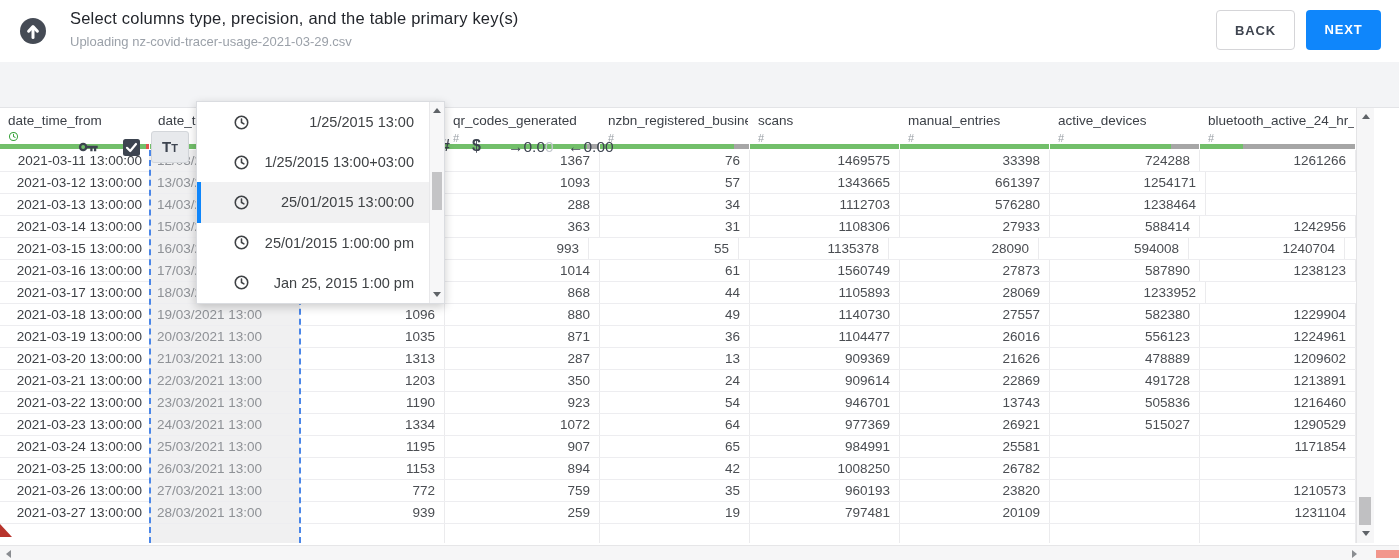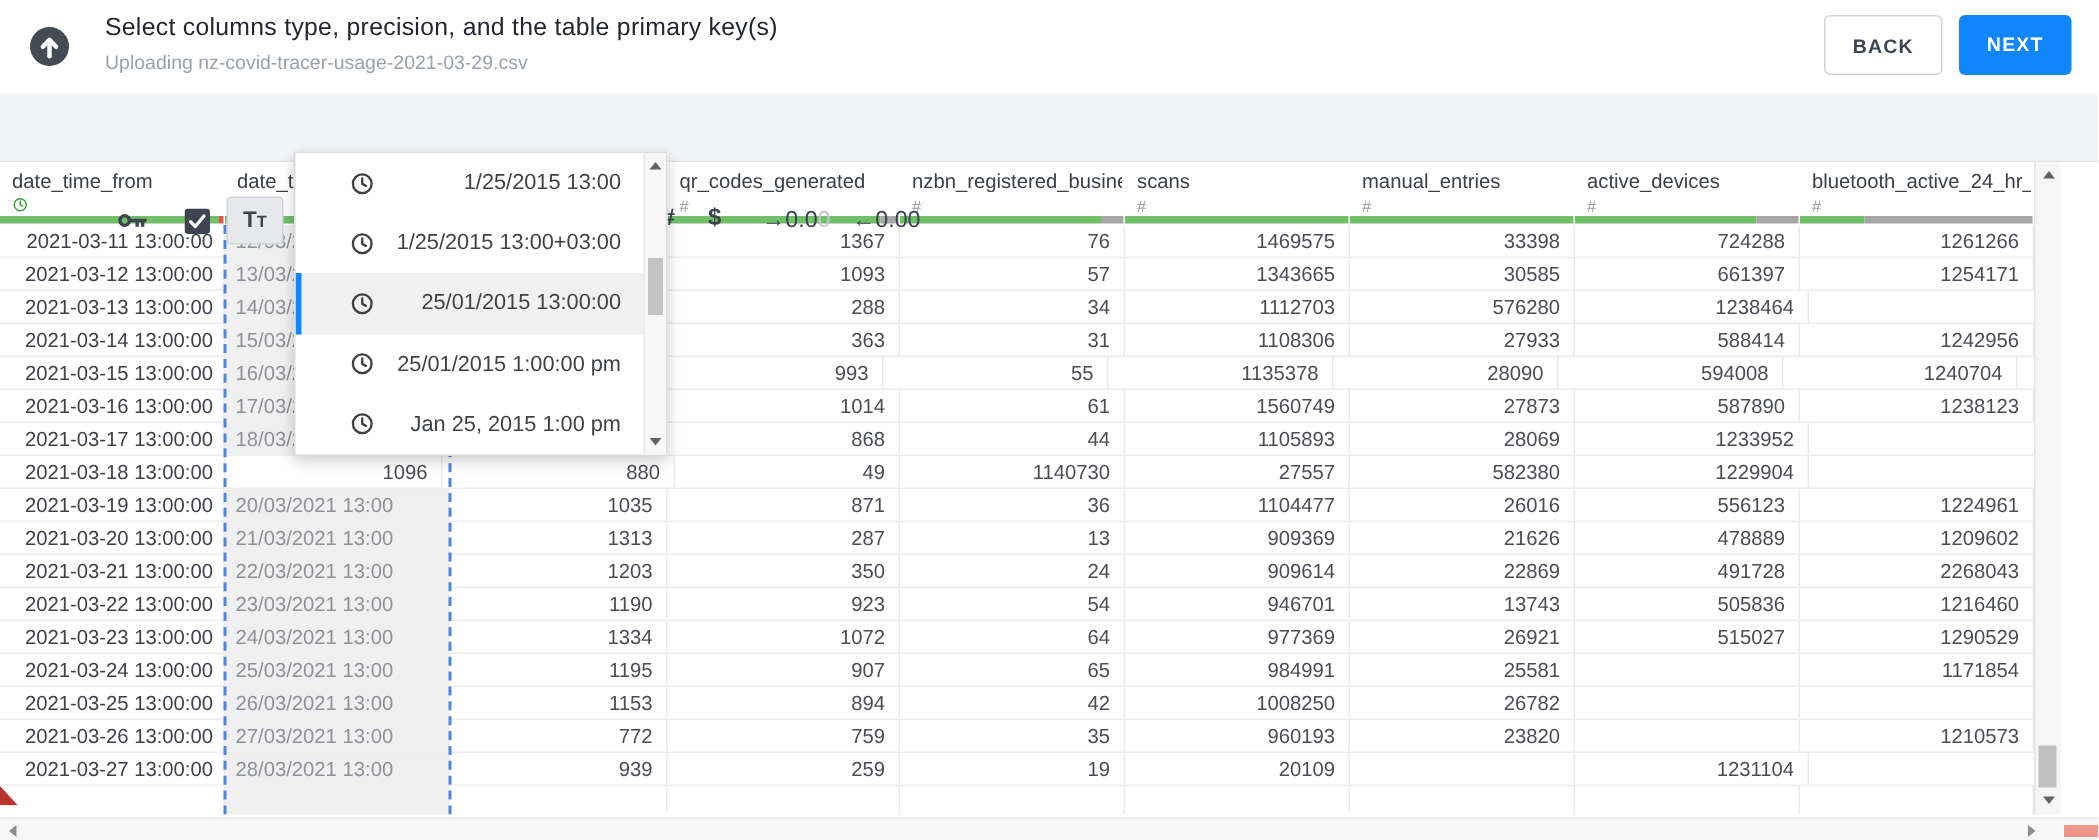--- a/index.html
+++ b/index.html
@@ -194,21 +194,20 @@
           <div class="cell c-num" style="width:150px">724288</div>
           <div class="cell c-num" style="width:156px">1261266</div>
         </div>
         <div class="trow">
           <div class="cell c-date" style="width:150px">2021-03-12 13:00:00</div>
           <div class="cell c-sel" style="width:150px">13/03/2021 13:00</div>
           <div class="cell c-num" style="width:145px"></div>
           <div class="cell c-num" style="width:155px">1093</div>
           <div class="cell c-num" style="width:150px">57</div>
           <div class="cell c-num" style="width:150px">1343665</div>
-          <div class="cell c-num" style="width:150px">30585</div>
           <div class="cell c-num" style="width:150px">661397</div>
           <div class="cell c-num" style="width:156px">1254171</div>
         </div>
         <div class="trow">
           <div class="cell c-date" style="width:150px">2021-03-13 13:00:00</div>
           <div class="cell c-sel" style="width:150px">14/03/2021 13:00</div>
           <div class="cell c-num" style="width:145px"></div>
           <div class="cell c-num" style="width:155px">288</div>
           <div class="cell c-num" style="width:150px">34</div>
           <div class="cell c-num" style="width:150px">1112703</div>
@@ -253,20 +252,21 @@
           <div class="cell c-sel" style="width:150px">18/03/2021 13:00</div>
           <div class="cell c-num" style="width:145px"></div>
           <div class="cell c-num" style="width:155px">868</div>
           <div class="cell c-num" style="width:150px">44</div>
           <div class="cell c-num" style="width:150px">1105893</div>
           <div class="cell c-num" style="width:150px">28069</div>
           <div class="cell c-num" style="width:156px">1233952</div>
         </div>
         <div class="trow">
           <div class="cell c-date" style="width:150px">2021-03-18 13:00:00</div>
+          <div class="cell c-sel" style="width:150px">19/03/2021 13:00</div>
           <div class="cell c-num" style="width:145px">1096</div>
           <div class="cell c-num" style="width:155px">880</div>
           <div class="cell c-num" style="width:150px">49</div>
           <div class="cell c-num" style="width:150px">1140730</div>
           <div class="cell c-num" style="width:150px">27557</div>
           <div class="cell c-num" style="width:150px">582380</div>
           <div class="cell c-num" style="width:156px">1229904</div>
         </div>
         <div class="trow">
           <div class="cell c-date" style="width:150px">2021-03-19 13:00:00</div>
@@ -292,21 +292,21 @@
         </div>
         <div class="trow">
           <div class="cell c-date" style="width:150px">2021-03-21 13:00:00</div>
           <div class="cell c-sel" style="width:150px">22/03/2021 13:00</div>
           <div class="cell c-num" style="width:145px">1203</div>
           <div class="cell c-num" style="width:155px">350</div>
           <div class="cell c-num" style="width:150px">24</div>
           <div class="cell c-num" style="width:150px">909614</div>
           <div class="cell c-num" style="width:150px">22869</div>
           <div class="cell c-num" style="width:150px">491728</div>
-          <div class="cell c-num" style="width:156px">2268043</div>
+          <div class="cell c-num" style="width:156px">1213891</div>
         </div>
         <div class="trow">
           <div class="cell c-date" style="width:150px">2021-03-22 13:00:00</div>
           <div class="cell c-sel" style="width:150px">23/03/2021 13:00</div>
           <div class="cell c-num" style="width:145px">1190</div>
           <div class="cell c-num" style="width:155px">923</div>
           <div class="cell c-num" style="width:150px">54</div>
           <div class="cell c-num" style="width:150px">946701</div>
           <div class="cell c-num" style="width:150px">13743</div>
           <div class="cell c-num" style="width:150px">505836</div>
@@ -355,20 +355,21 @@
           <div class="cell c-num" style="width:150px">23820</div>
           <div class="cell c-num" style="width:150px"></div>
           <div class="cell c-num" style="width:156px">1210573</div>
         </div>
         <div class="trow">
           <div class="cell c-date" style="width:150px">2021-03-27 13:00:00</div>
           <div class="cell c-sel" style="width:150px">28/03/2021 13:00</div>
           <div class="cell c-num" style="width:145px">939</div>
           <div class="cell c-num" style="width:155px">259</div>
           <div class="cell c-num" style="width:150px">19</div>
+          <div class="cell c-num" style="width:150px">797481</div>
           <div class="cell c-num" style="width:150px">20109</div>
           <div class="cell c-num" style="width:150px"></div>
           <div class="cell c-num" style="width:156px">1231104</div>
         </div>
         <div class="trow">
           <div class="cell c-date" style="width:150px"></div>
           <div class="cell c-sel" style="width:150px"></div>
           <div class="cell c-num" style="width:145px"></div>
           <div class="cell c-num" style="width:155px"></div>
           <div class="cell c-num" style="width:150px"></div>

